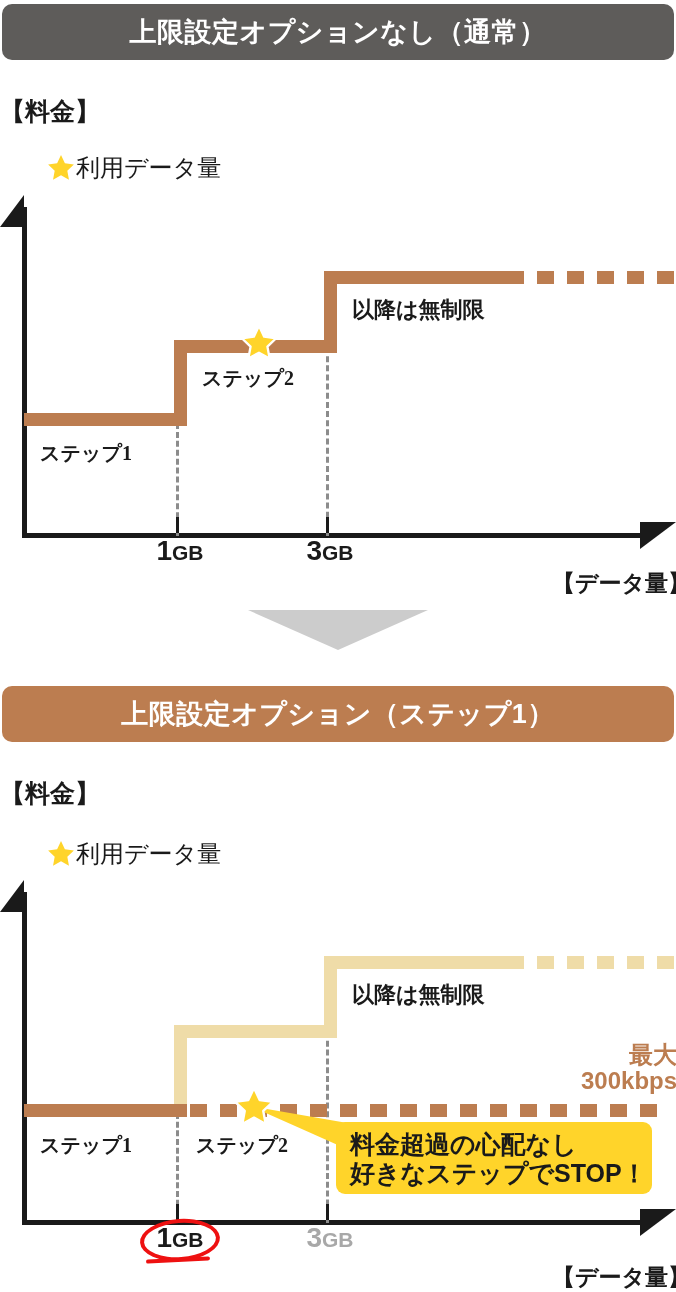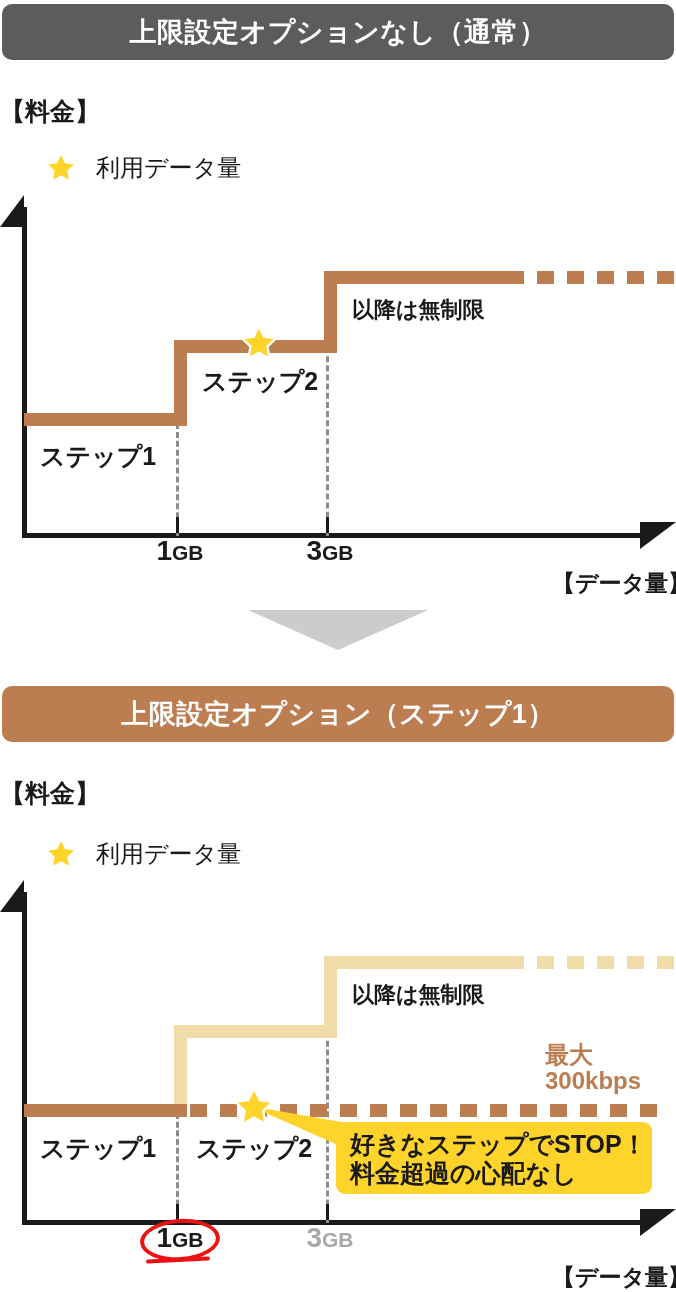--- a/index.html
+++ b/index.html
@@ -50,21 +50,21 @@
     font-weight: bold;
     color: #1a1a1a;
     white-space: nowrap;
   }
 
   
   .legend {
     position: absolute;
     display: flex;
     align-items: center;
-    gap: 20px;
+    gap: 0;
     white-space: nowrap;
   }
   .legend-label {
     font-size: 24px;
     font-weight: 500;
     color: #1a1a1a;
   }
 
   
   .star {
@@ -114,42 +114,44 @@
   }
   .dash-row span {
     display: block;
     width: 17px;
     height: 13px;
   }
 
   
   .step-label {
     position: absolute;
-    font-size: 25px;
-    font-weight: bold;
-    color: #1a1a1a;
-    white-space: nowrap;
+    font-size: 20px;
+    font-weight: bold;
+    color: #1a1a1a;
+    white-space: nowrap;
+    font-family: Liberation Serif, serif;
   }
   .note-label {
     position: absolute;
     font-size: 22px;
     font-weight: bold;
     color: #1a1a1a;
     white-space: nowrap;
   }
   .brown-note {
     position: absolute;
     font-size: 22px;
     font-weight: bold;
     color: #bc7d50;
     white-space: nowrap;
   }
   .brown-note.two-line {
     line-height: 1.08;
-    text-align: left;
+    text-align: right;
+    margin-left: 36px;
   }
 
   
   .tick-label {
     position: absolute;
     white-space: nowrap;
     font-weight: bold;
     color: #1a1a1a;
     transform: translateX(-50%);
   }
@@ -348,22 +350,22 @@
   <div class="step-label" style="left:40px; top:252px;">ステップ1</div>
   <div class="step-label" style="left:196px; top:252px;">ステップ2</div>
   <div class="note-label" style="left:352px; top:100px;">以降は無制限</div>
 
   <div class="brown-note two-line" style="left:545px; top:162px; font-size:24px;">
     <span style="display:block;">最大</span>
     <span style="display:block;">300kbps</span>
   </div>
 
   <div class="callout" style="left:336px; top:242px; width:316px; height:72px; z-index:5;">
+    <span class="callout-line">料金超過の心配なし</span>
     <span class="callout-line">好きなステップでSTOP！</span>
-    <span class="callout-line">料金超過の心配なし</span>
   </div>
 
   <div class="tick-label" style="left:180px; top:342px; z-index:2;">
     <span class="num">1</span><span class="unit">GB</span>
   </div>
   <div class="red-circle" style="left:140px; top:339px; width:80px; height:42px;"></div>
   <div class="red-underline" style="left:146px; top:378px; width:64px;"></div>
 
   <div class="tick-label muted" style="left:330px; top:342px;">
     <span class="num">3</span><span class="unit">GB</span>

